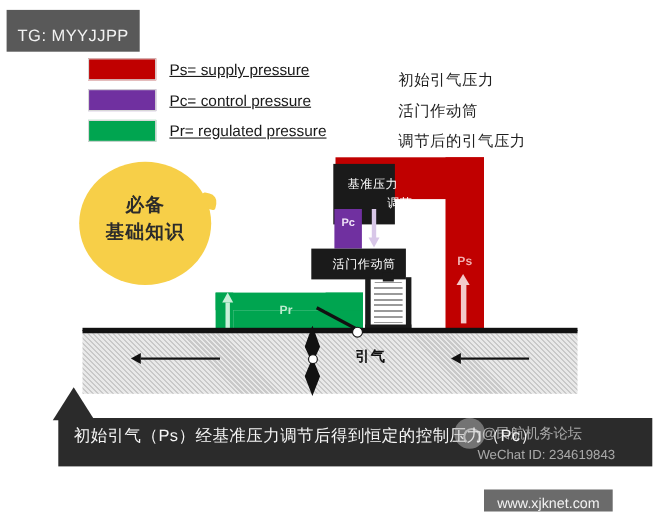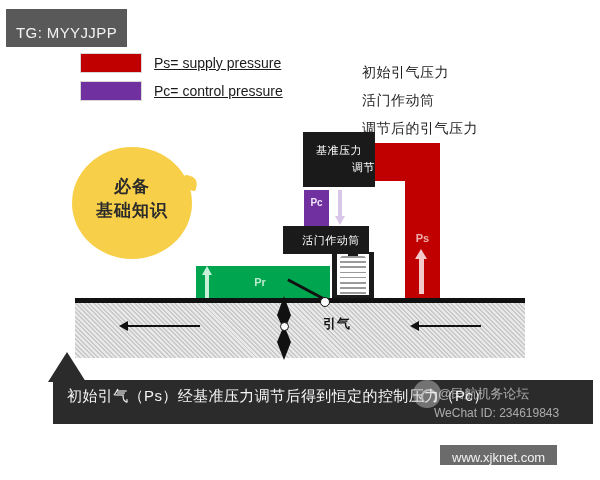--- a/index.html
+++ b/index.html
@@ -62,21 +62,21 @@
     position:absolute;left:419px;top:258px;width:5px;height:36px;background:#f3c9c9;
   }
   .ps-arrow:before{
     content:"";position:absolute;left:-4px;top:-9px;
     border-left:6.5px solid transparent;border-right:6.5px solid transparent;
     border-bottom:10px solid #f3c9c9;
   }
 
   
   .box-ref{
-    position:absolute;left:303px;top:132px;width:72px;height:55px;background:#1a1a1a;
+    position:absolute;left:303px;top:149px;width:56px;height:55px;background:#1a1a1a;
   }
   .box-ref span{
     position:absolute;left:0;width:72px;text-align:center;color:#fff;font-size:11px;
     letter-spacing:.5px;
   }
   .box-ref .l1{top:11px;}
   .box-ref .l2{top:28px;text-align:right;}
 
   
   .pc-col{position:absolute;left:304px;top:190px;width:25px;height:36px;background:#7030a0;}
@@ -218,20 +218,24 @@
 
   <div class="legend">
     <div class="legend-row">
       <div class="swatch" style="background:#c00000"></div>
       <div class="legend-label">Ps= supply pressure</div>
     </div>
     <div class="legend-row">
       <div class="swatch" style="background:#7030a0"></div>
       <div class="legend-label">Pc= control pressure</div>
     </div>
+    <div class="legend-row">
+      <div class="swatch" style="background:#00a550"></div>
+      <div class="legend-label">Pr= regulated pressure</div>
+    </div>
   </div>
 
   <div class="cn-col">
     <div class="cn-row">初始引气压力</div>
     <div class="cn-row">活门作动筒</div>
     <div class="cn-row">调节后的引气压力</div>
   </div>
 
   <div class="badge-tail"></div>
   <div class="badge">

